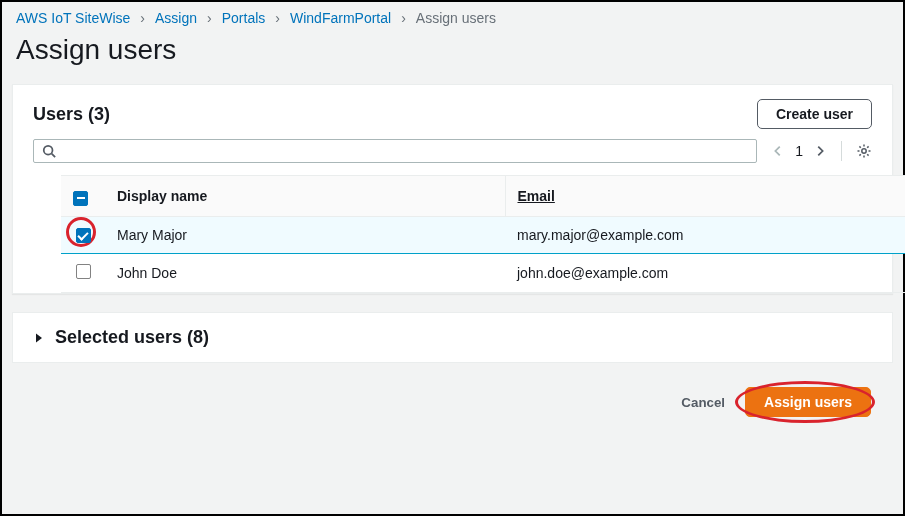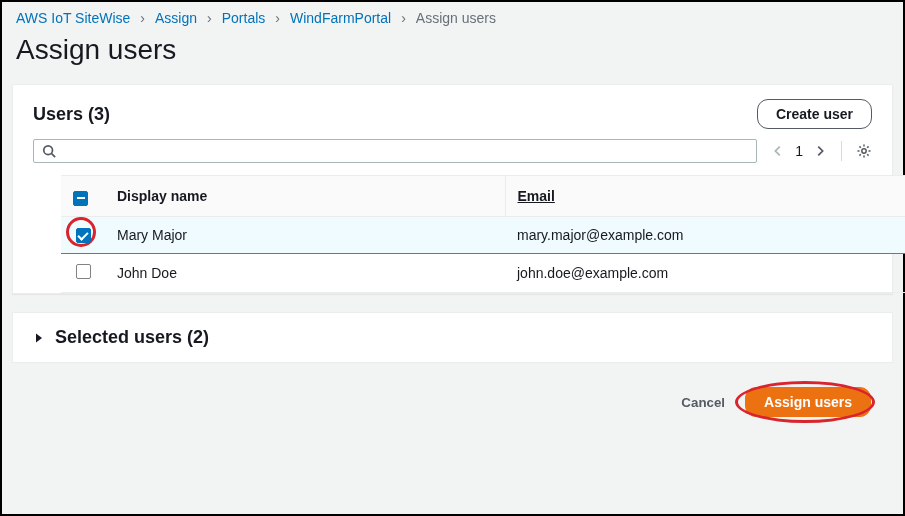--- a/index.html
+++ b/index.html
@@ -45,21 +45,21 @@
     gap: 12px;
   }
   .panel-title { font-size: 18px; font-weight: 700; }
   .btn {
     border: 1px solid #545b64;
     background: #fff;
     color: #16191f;
     padding: 6px 18px;
     font-size: 14px;
     font-weight: 700;
-    border-radius: 11px;
+    border-radius: 5px;
     cursor: pointer;
   }
   .btn-primary {
     background: #ec7211;
     border-color: #ec7211;
     color: #fff;
   }
   .btn-link {
     background: transparent;
     border: none;
@@ -283,21 +283,21 @@
       </tbody>
     </table>
   </section>
 
   <section class="selected-panel">
     <span class="caret">
       <svg width="12" height="12" viewBox="0 0 16 16" fill="currentColor">
           <polygon points="4,2 12,8 4,14"></polygon>
         </svg>
     </span>
-    <span class="title">Selected users (2)</span>
+    <span class="title">Selected users (8)</span>
   </section>
 
   <div class="footer">
     <button class="btn-link">Cancel</button>
     <span class="assign-wrap">
       <span class="ellipse"></span>
       <button class="btn btn-primary">Assign users</button>
     </span>
   </div>
 

